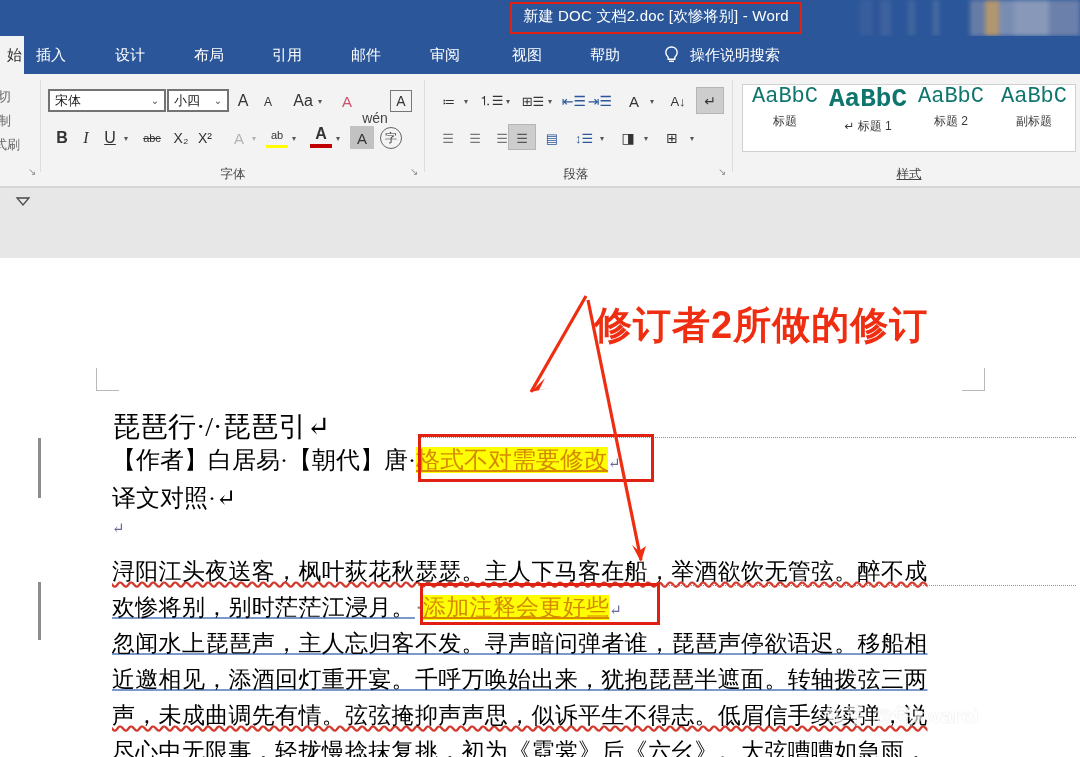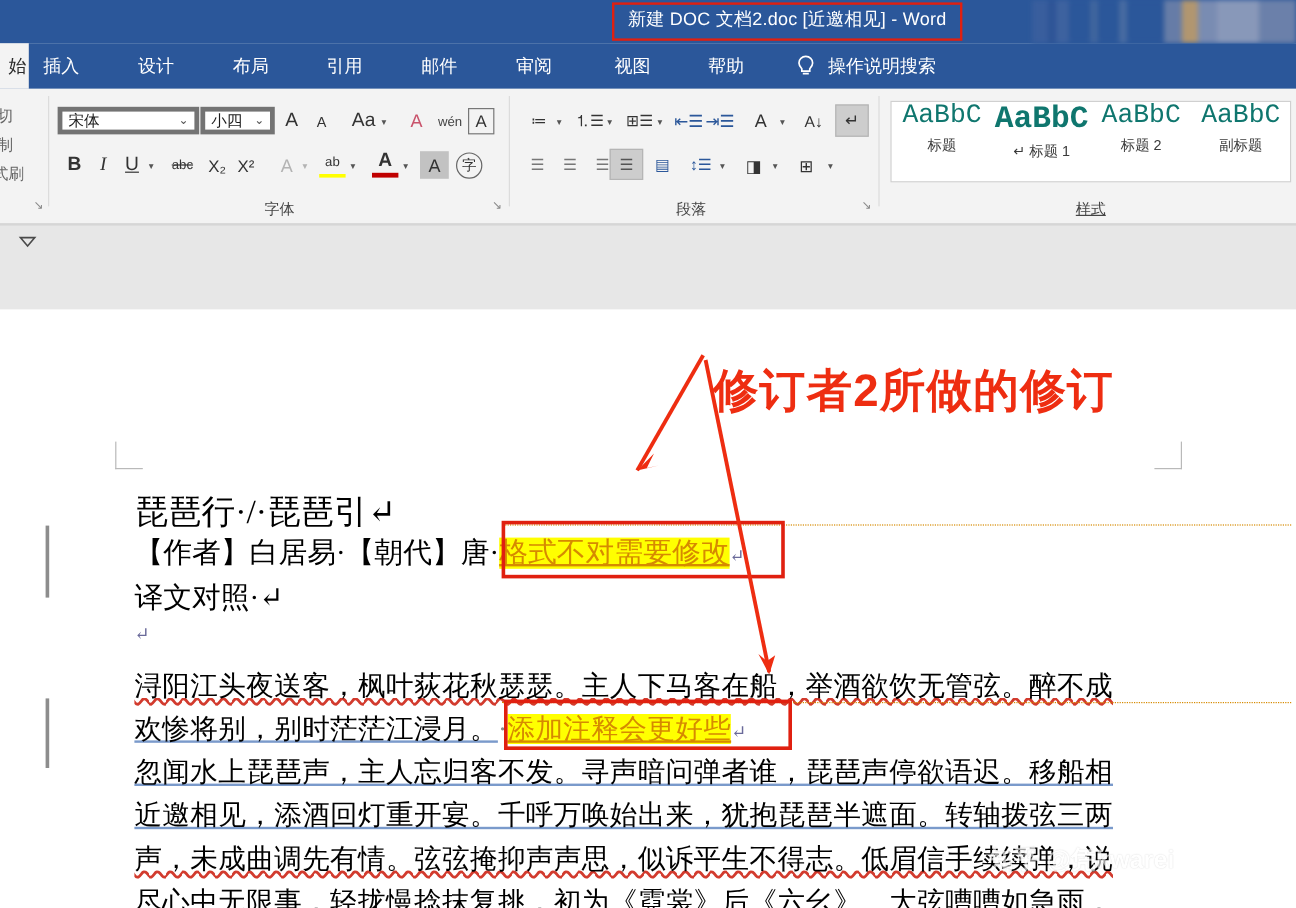--- a/index.html
+++ b/index.html
@@ -67,21 +67,21 @@
   }
   .dlg-launch{
     position:absolute;font-size:10px;color:#8a8a8a;
   }
 
   
   .clip-txt{position:absolute;font-size:13px;color:#666;white-space:nowrap;}
 
   
   .combo{
-    position:absolute;background:#fff;border:4px solid #737373;box-sizing:border-box;
+    position:absolute;background:#fff;border:2px solid #737373;box-sizing:border-box;
     font-size:13px;color:#1a1a1a;display:flex;align-items:center;
   }
   .combo .cval{padding-left:5px;flex:1;white-space:nowrap;overflow:hidden;}
   .combo .carr{width:18px;text-align:center;color:#555;font-size:10px;}
   .ricon{
     position:absolute;display:flex;align-items:center;justify-content:center;
     color:#333;font-size:14px;user-select:none;
   }
   .ricon.bold{font-weight:bold;font-size:16px;}
   .ricon.ital{font-style:italic;font-family:"Liberation Serif",serif;font-size:16px;}
@@ -146,21 +146,21 @@
     white-space:nowrap;text-shadow:0 0 1px rgba(120,120,120,.55);
   }
 </style>
 </head>
 <body>
 
 <div class="titlebar">
   <div class="tb-blur"></div>
 </div>
 <div class="title-box"></div>
-<div class="title-text">新建 DOC 文档2.doc [近邀相见]  -  Word</div>
+<div class="title-text">新建 DOC 文档2.doc [欢惨将别]  -  Word</div>
 
 <div class="tabstrip"></div>
 <div class="tab-active">始</div>
 <div class="tab" style="left:36px;">插入</div>
 <div class="tab" style="left:115px;">设计</div>
 <div class="tab" style="left:194px;">布局</div>
 <div class="tab" style="left:272px;">引用</div>
 <div class="tab" style="left:351px;">邮件</div>
 <div class="tab" style="left:430px;">审阅</div>
 <div class="tab" style="left:512px;">视图</div>
@@ -187,21 +187,21 @@
 </div>
 <div class="combo" style="left:167px;top:89px;width:62px;height:23px;">
   <span class="cval">小四</span>
   <span class="carr">⌄</span>
 </div>
 <div class="ricon" style="left:232px;top:90px;width:22px;height:22px;font-size:16px;">A</div>
 <div class="ricon" style="left:257px;top:92px;width:22px;height:20px;font-size:12px;">A</div>
 <div class="ricon" style="left:290px;top:91px;width:26px;height:20px;font-size:16px;">Aa</div>
 <div class="caretdn" style="left:318px;top:97px;">▾</div>
 <div class="ricon" style="left:336px;top:90px;width:22px;height:22px;color:#c9536b;font-size:15px;">A</div>
-<div class="ricon" style="left:363px;top:92px;width:24px;height:20px;font-size:11px;color:#444;text-align:right;">wén</div>
+<div class="ricon" style="left:363px;top:108px;width:24px;height:20px;font-size:14px;color:#444;text-align:right;">wén</div>
 <div class="ricon" style="left:390px;top:90px;width:22px;height:22px;border:1px solid #777;box-sizing:border-box;font-size:14px;">A</div>
 
 <div class="ricon bold" style="left:52px;top:127px;width:20px;height:22px;">B</div>
 <div class="ricon ital" style="left:76px;top:127px;width:20px;height:22px;">I</div>
 <div class="ricon und" style="left:100px;top:127px;width:20px;height:22px;">U</div>
 <div class="caretdn" style="left:124px;top:134px;">▾</div>
 <div class="ricon strike" style="left:138px;top:128px;width:28px;height:20px;">abc</div>
 <div class="ricon" style="left:170px;top:127px;width:22px;height:22px;font-size:14px;">X₂</div>
 <div class="ricon" style="left:194px;top:127px;width:22px;height:22px;font-size:14px;">X²</div>
 <div class="ricon gray" style="left:228px;top:127px;width:22px;height:22px;font-size:15px;">A</div>

